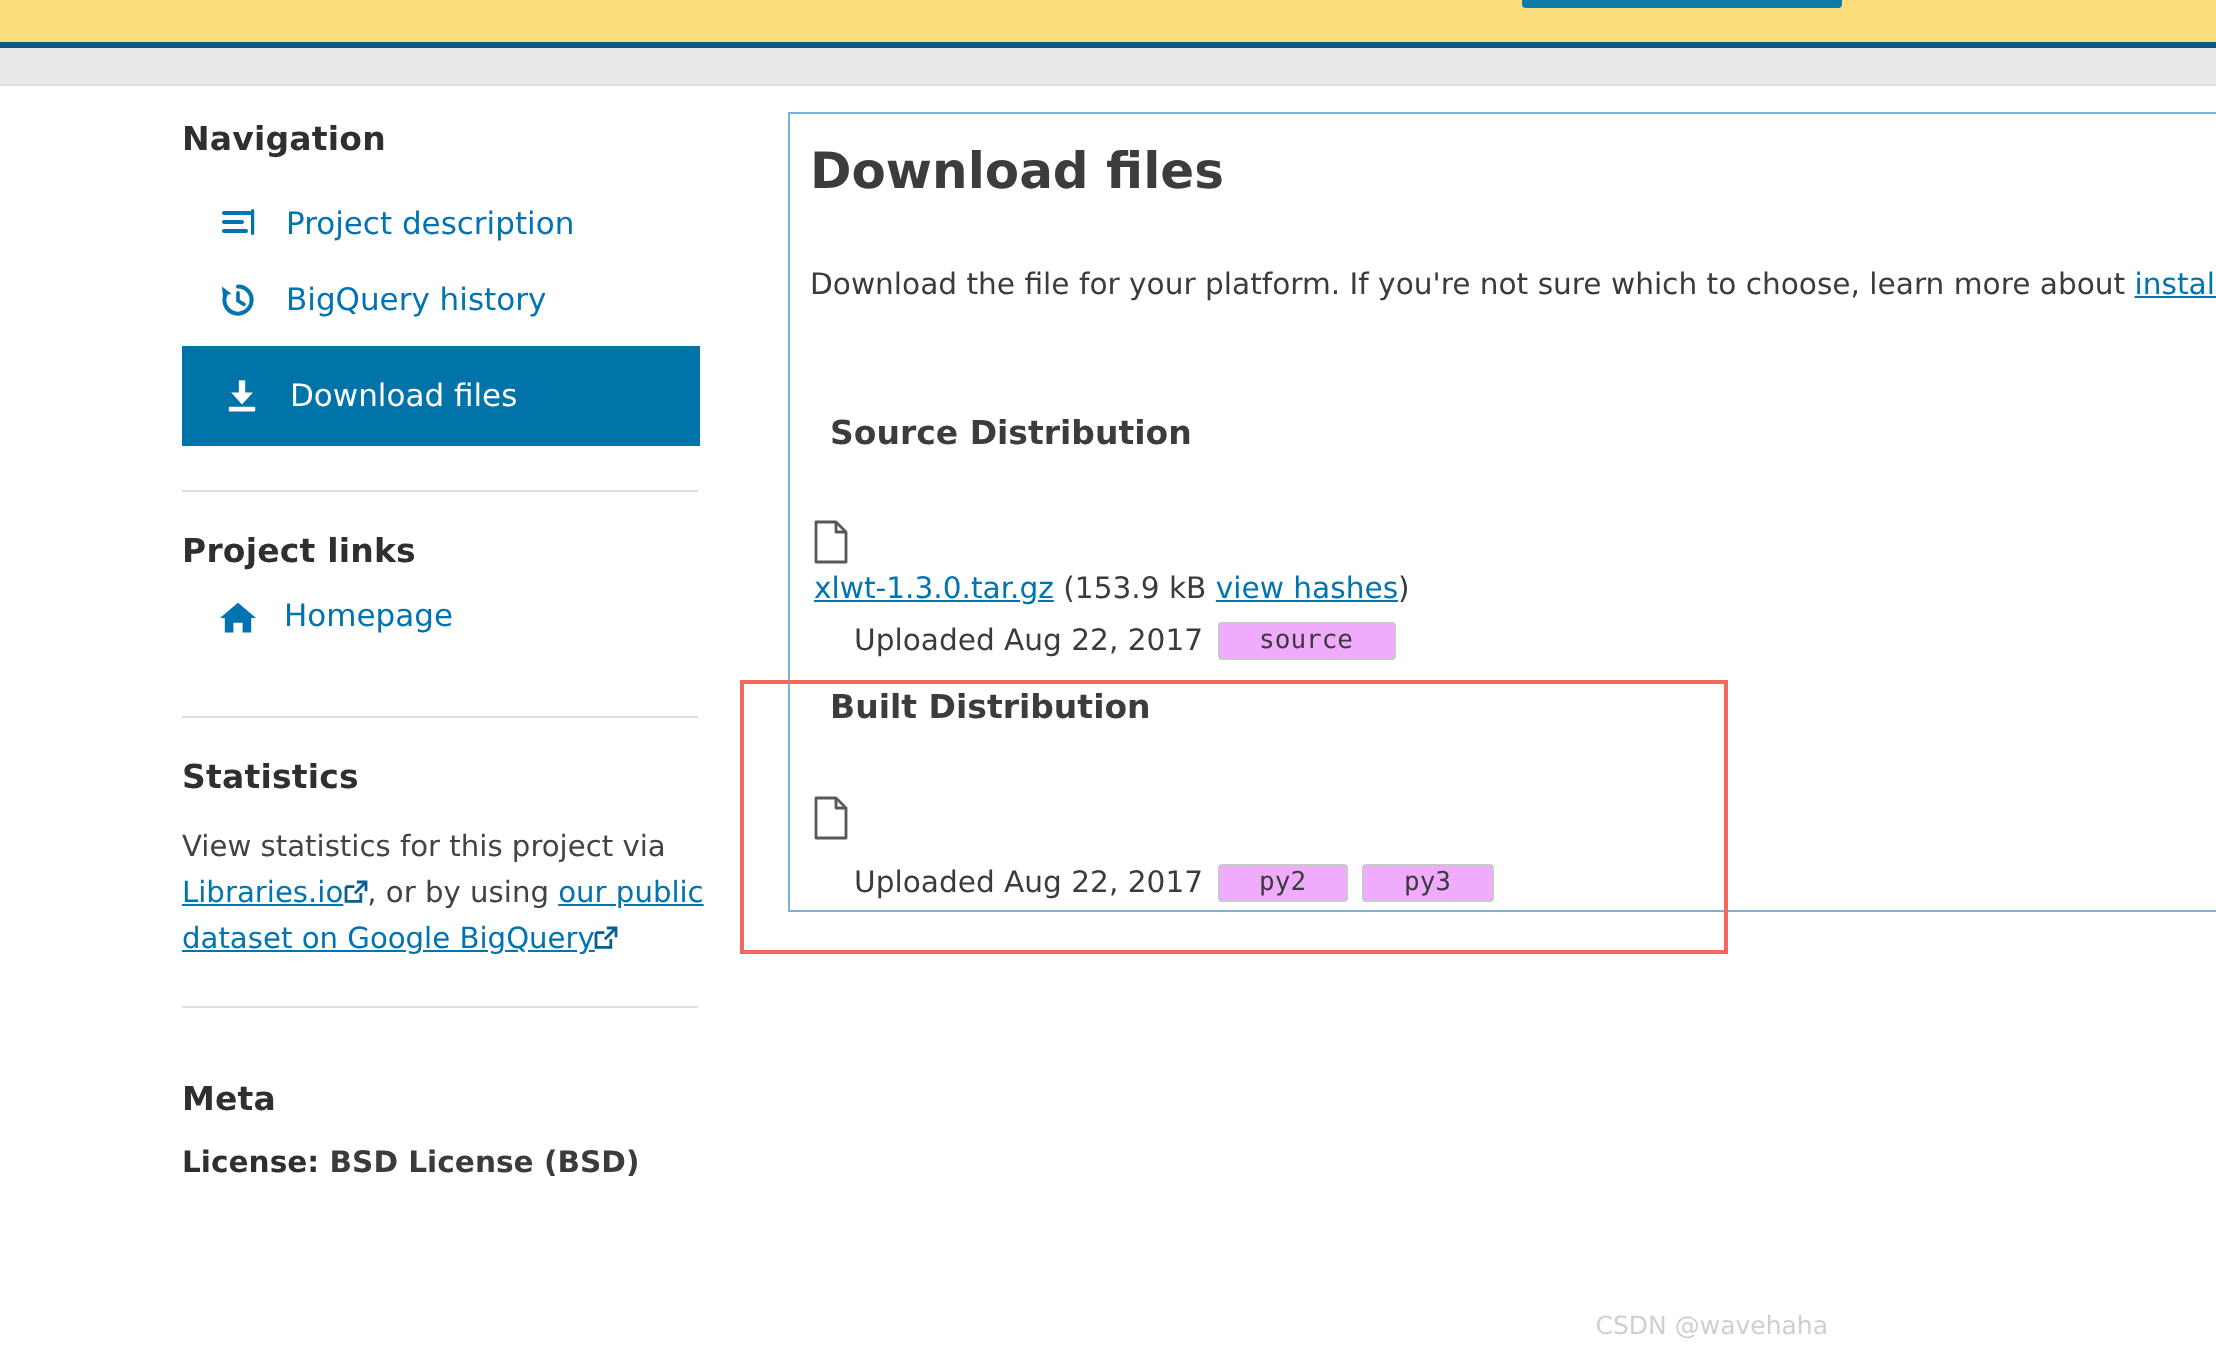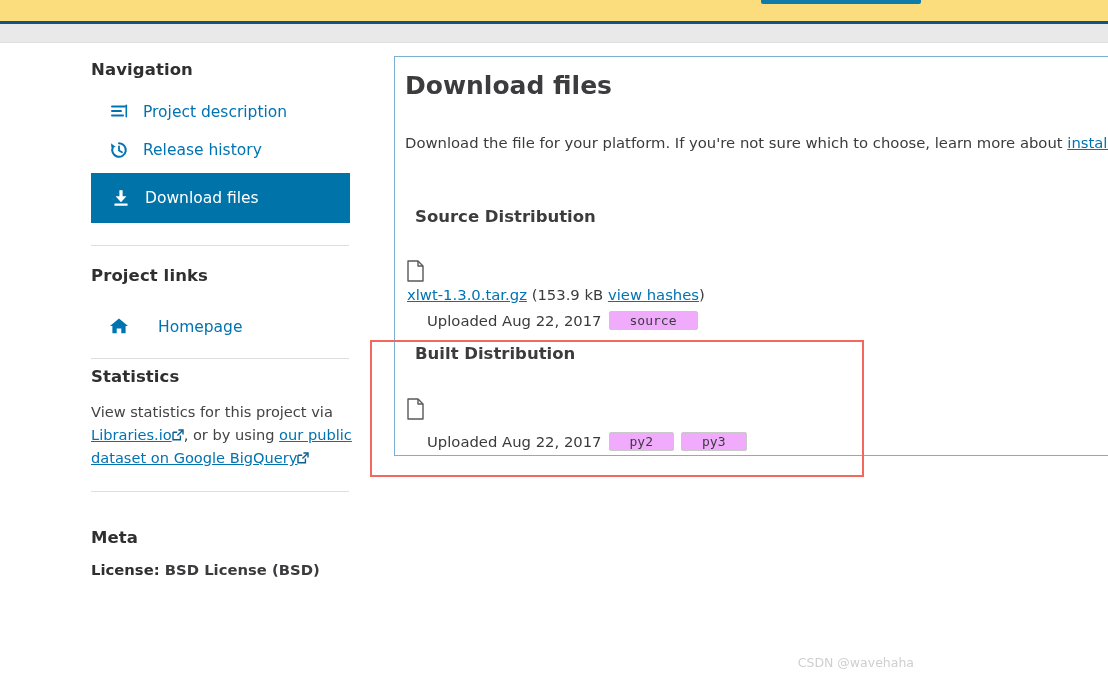--- a/index.html
+++ b/index.html
@@ -52,22 +52,22 @@
     height: 50px; padding-left: 20px; margin-top: 4px;
   }
   .nav-ico { width: 20px; height: 20px; display: block; flex: 0 0 20px; }
 
   .divider {
     height: 1px; background: #dedede; margin: 22px 0 0 0; width: 258px;
   }
 
   .links-list { margin-top: 14px; }
   .link-item {
-    display: flex; align-items: flex-end; height: 37px;
-    padding-left: 18px; gap: 29px;
+    display: flex; align-items: flex-start; height: 37px;
+    padding-left: 18px; gap: 13px;
     color: #0073b1; font-size: 15.5px;
   }
 
   .stats-body {
     margin-top: 14px; font-size: 14.6px; color: #434345;
     line-height: 23px; width: 262px;
   }
   .stats-body a { color: #0073b1; text-decoration: underline; }
   .ext { display: inline-block; width: 12px; height: 12px; vertical-align: -1px; }
 
@@ -159,21 +159,21 @@
       </div>
 
       <div class="nav-item">
         <span class="nav-ico">
           <svg viewBox="0 0 20 20" width="20" height="20">
             <path d="M10 3.2a6.8 6.8 0 1 1-6.1 3.8" fill="none" stroke="#0073b1" stroke-width="2" stroke-linecap="round"></path>
             <path d="M2.0 3.2 L2.4 7.6 L6.8 7.0 Z" fill="#0073b1"></path>
             <path d="M10 6.4 v4 l3 1.8" fill="none" stroke="#0073b1" stroke-width="1.8" stroke-linecap="round"></path>
           </svg>
         </span>
-        <span>Release history</span>
+        <span>BigQuery history</span>
       </div>
 
       <div class="nav-item active">
         <span class="nav-ico">
           <svg viewBox="0 0 20 20" width="20" height="20">
             <g fill="#ffffff">
               <rect x="8.4" y="2.2" width="3.2" height="7.2"></rect>
               <path d="M4.6 8.2 L10 14.2 L15.4 8.2 Z"></path>
               <rect x="3.4" y="15.4" width="13.2" height="2.4" rx="0.5"></rect>
             </g>
@@ -196,21 +196,21 @@
             </svg>
           </span>
           <span>Homepage</span>
         </div>
 
       </div>
     </div>
 
     <div class="divider"></div>
 
-    <div style="margin-top:8px">
+    <div style="margin-top:20px">
       <div class="side-heading">Statistics</div>
 
       <div class="stats-body">
         <span>View statistics for this project via </span><a href="#">Libraries.io</a><span class="ext"><svg viewBox="0 0 12 12" width="12" height="12">
               <path d="M1 3.3 h4.2 M1 3.3 v7.4 h7.4 v-4.2" fill="none" stroke="#0b5c8f" stroke-width="1.4"></path>
               <path d="M6.4 1 h4.6 v4.6" fill="none" stroke="#0b5c8f" stroke-width="1.4"></path>
               <path d="M10.6 1.4 L5.4 6.6" stroke="#0b5c8f" stroke-width="1.4"></path>
             </svg></span><span>, or by using </span><a href="#">our public dataset on Google BigQuery</a><span class="ext"><svg viewBox="0 0 12 12" width="12" height="12">
               <path d="M1 3.3 h4.2 M1 3.3 v7.4 h7.4 v-4.2" fill="none" stroke="#0b5c8f" stroke-width="1.4"></path>
               <path d="M6.4 1 h4.6 v4.6" fill="none" stroke="#0b5c8f" stroke-width="1.4"></path>

